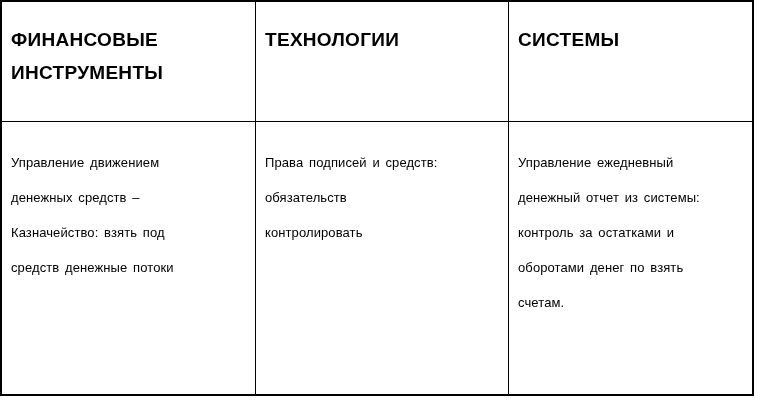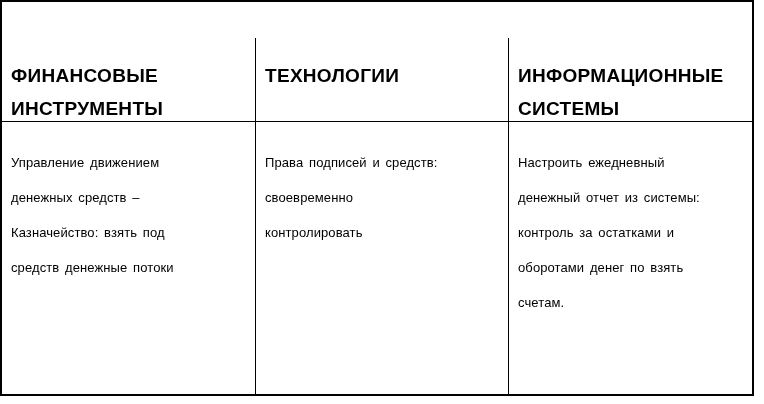--- a/index.html
+++ b/index.html
@@ -37,21 +37,20 @@
   }
   .cell.c2, .cell.c3 {
     border-left: 1px solid #000000;
   }
   .cell.header {
     border-bottom: 1px solid #000000;
     font-weight: bold;
     font-size: 19px;
     line-height: 33px;
     letter-spacing: 0.3px;
-    margin-top: 36px;
   }
   .cell.body {
     font-size: 13px;
     line-height: 35px;
     word-spacing: 2px;
     letter-spacing: 0.1px;
     padding-top: 23px;
   }
   .line {
     white-space: nowrap;
@@ -64,37 +63,36 @@
   <div class="doc-table">
 
     <div class="cell header c1">
       <div class="line">ФИНАНСОВЫЕ</div>
       <div class="line">ИНСТРУМЕНТЫ</div>
     </div>
     <div class="cell header c2">
       <div class="line">ТЕХНОЛОГИИ</div>
     </div>
     <div class="cell header c3">
-      <div class="line">ИНФОРМАЦИОННЫЕ</div>
       <div class="line">СИСТЕМЫ</div>
     </div>
 
     <div class="cell body c1">
       <div class="line">Управление движением</div>
       <div class="line">денежных средств –</div>
       <div class="line">Казначейство: взять под</div>
       <div class="line">средств денежные потоки</div>
     </div>
     <div class="cell body c2">
       <div class="line">Права подписей и средств:</div>
-      <div class="line">своевременно</div>
+      <div class="line">обязательств</div>
       <div class="line">контролировать</div>
     </div>
     <div class="cell body c3">
-      <div class="line">Настроить ежедневный</div>
+      <div class="line">Управление ежедневный</div>
       <div class="line">денежный отчет из системы:</div>
       <div class="line">контроль за остатками и</div>
       <div class="line">оборотами денег по взять</div>
       <div class="line">счетам.</div>
     </div>
 
   </div>
 </div>
 
 </body></html>

